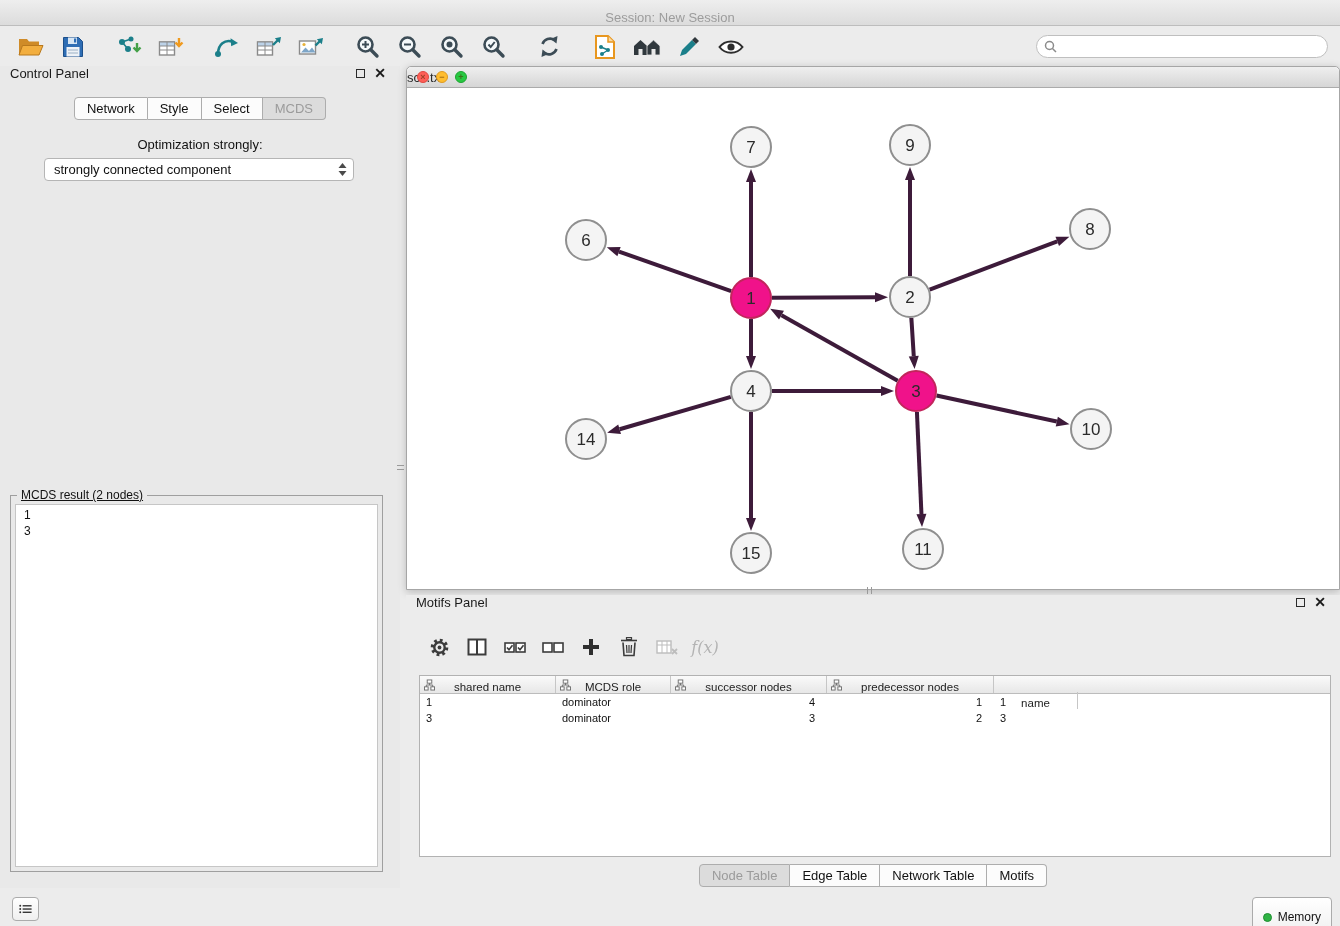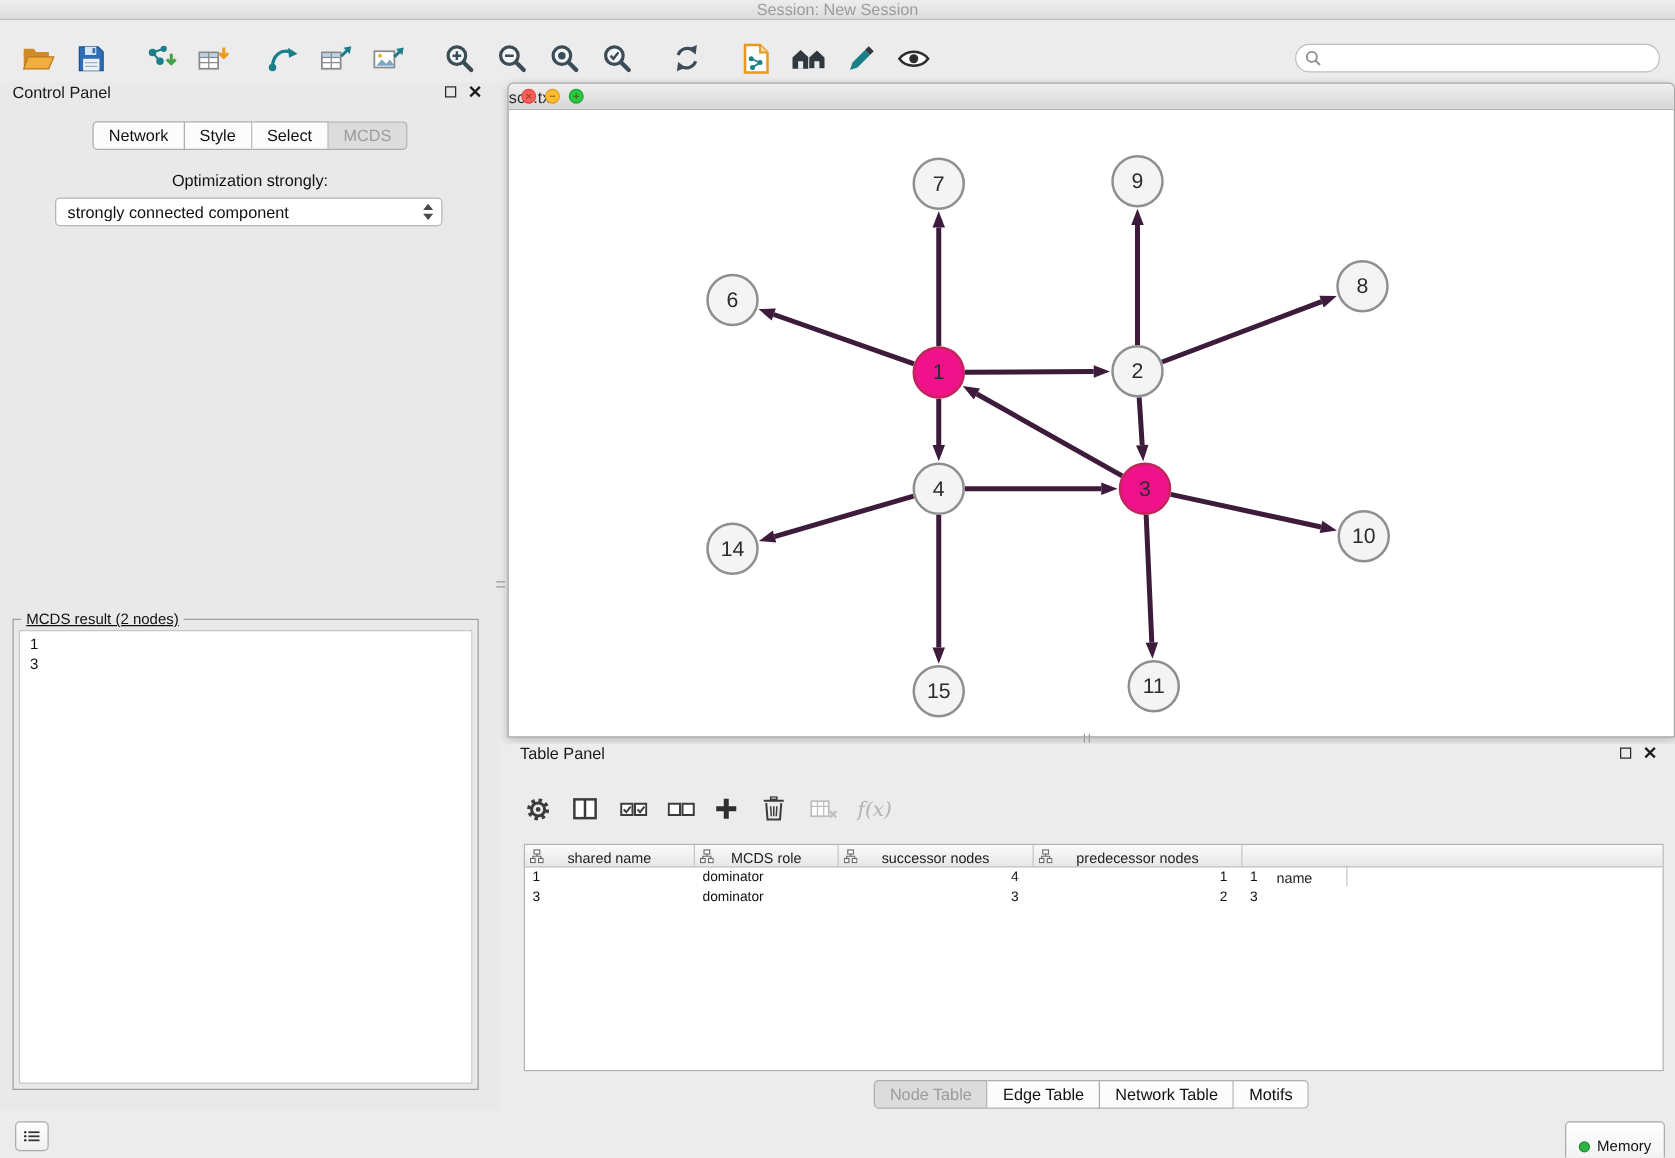--- a/index.html
+++ b/index.html
@@ -1,20 +1,20 @@
 <!DOCTYPE html>
 <html><head>
 <meta charset="utf-8">
 <style>
   html,body{margin:0;padding:0;}
   *{box-sizing:border-box;}
   body{width:1340px;height:926px;position:relative;background:#ececec;font-family:"Liberation Sans",sans-serif;overflow:hidden;}
 
   
-  .titlebar{position:absolute;left:0;top:0;width:100%;height:16px;background:linear-gradient(#eeeeee,#dcdcdc);border-bottom:1px solid #bdbdbd;display:flex;align-items:flex-start;justify-content:center;}
+  .titlebar{position:absolute;left:0;top:0;width:100%;height:26px;background:linear-gradient(#eeeeee,#dcdcdc);border-bottom:1px solid #bdbdbd;display:flex;align-items:flex-end;justify-content:center;}
   .titlebar span{font-size:13px;color:#9c9c9c;}
 
   .toolbar{position:absolute;left:0;top:27px;width:100%;height:39px;display:flex;align-items:center;padding:0 10px;}
   .tbtn{width:42px;height:32px;display:flex;align-items:center;justify-content:center;background:none;border:none;padding:0;}
   .grp{margin-left:14px;}
   .search-wrap{margin-left:auto;position:relative;margin-right:2px;}
   .search-input{width:292px;height:23px;border:1px solid #bfbfbf;border-radius:12px;background:#fff;padding:0 10px 0 24px;font-size:13px;outline:none;font-family:inherit;}
   .search-icon{position:absolute;left:8px;top:5px;}
 
   
@@ -48,21 +48,21 @@
   .tl{width:12px;height:12px;border-radius:50%;margin-left:7px;font-size:9px;font-weight:bold;line-height:11px;text-align:center;color:rgba(80,40,0,0.55);z-index:2;}
   .tl.red{background:#fe5f57;border:1px solid #df4841;margin-left:10px;}
   .tl.yellow{background:#ffbd2e;border:1px solid #de9b22;}
   .tl.green{background:#28c841;border:1px solid #1ea433;}
   .nw-title{position:absolute;left:0;width:100%;text-align:left;font-size:13px;color:#2b2b2b;}
   .network-canvas{display:block;}
 
   
   .table-panel{position:absolute;left:406px;top:595px;width:934px;height:293px;background:#ececec;}
   .tp-toolbar{position:absolute;top:33px;left:14px;display:flex;align-items:center;height:38px;}
-  .t-btn{width:38px;height:34px;display:flex;align-items:center;background:none;border:none;padding:0;}
+  .t-btn{width:38px;height:34px;display:flex;align-items:center;justify-content:center;background:none;border:none;padding:0;}
   .fx{font-family:"DejaVu Serif",serif;font-style:italic;font-size:16px;color:#b3b3b3;}
   .table-wrap{position:absolute;top:80px;left:13px;width:912px;height:182px;background:#fff;border:1px solid #b2b2b2;overflow:hidden;}
   .thead{display:flex;height:18px;background:linear-gradient(#fafafa,#e7e7e7);border-bottom:1px solid #bcbcbc;}
   .th{position:relative;display:flex;align-items:flex-end;justify-content:center;font-size:11.5px;color:#222;border-right:1px solid #c6c6c6;flex-shrink:0;height:100%;}
   .th .sort{position:absolute;left:4px;top:3px;}
   .tr{display:flex;height:16px;}
   .td{font-size:11px;line-height:16px;color:#111;padding:0 12px 0 6px;flex-shrink:0;white-space:nowrap;overflow:hidden;}
   .tp-tabs{position:absolute;top:269px;left:0;width:100%;display:flex;justify-content:center;}
 
   
@@ -368,21 +368,21 @@
       </g>
       <g>
         <circle cx="516" cy="461" r="20" fill="#f4f4f4" stroke="#8f8f8f" stroke-width="2"></circle>
         <text x="516" y="461" text-anchor="middle" dominant-baseline="central" font-size="17" font-family="Liberation Sans, sans-serif" fill="#2b2b2b">11</text>
       </g>
     </svg>
 </div>
 
 <div class="table-panel">
   <div class="panel-header">
-    <span class="panel-title">Table Panel</span>
+    <span class="panel-title">Motifs Panel</span>
     <span class="panel-hbtns">
       <span class="float-ic"></span>
       <span class="close-ic">✕</span>
     </span>
   </div>
 
   <div class="tp-toolbar">
     <button class="t-btn">
       <svg width="21" height="21" viewBox="0 0 21 21">
         <circle cx="10.5" cy="10.5" r="6.8" fill="none" stroke="#3c3c3c" stroke-width="4" stroke-dasharray="2.6 2.75"></circle>

